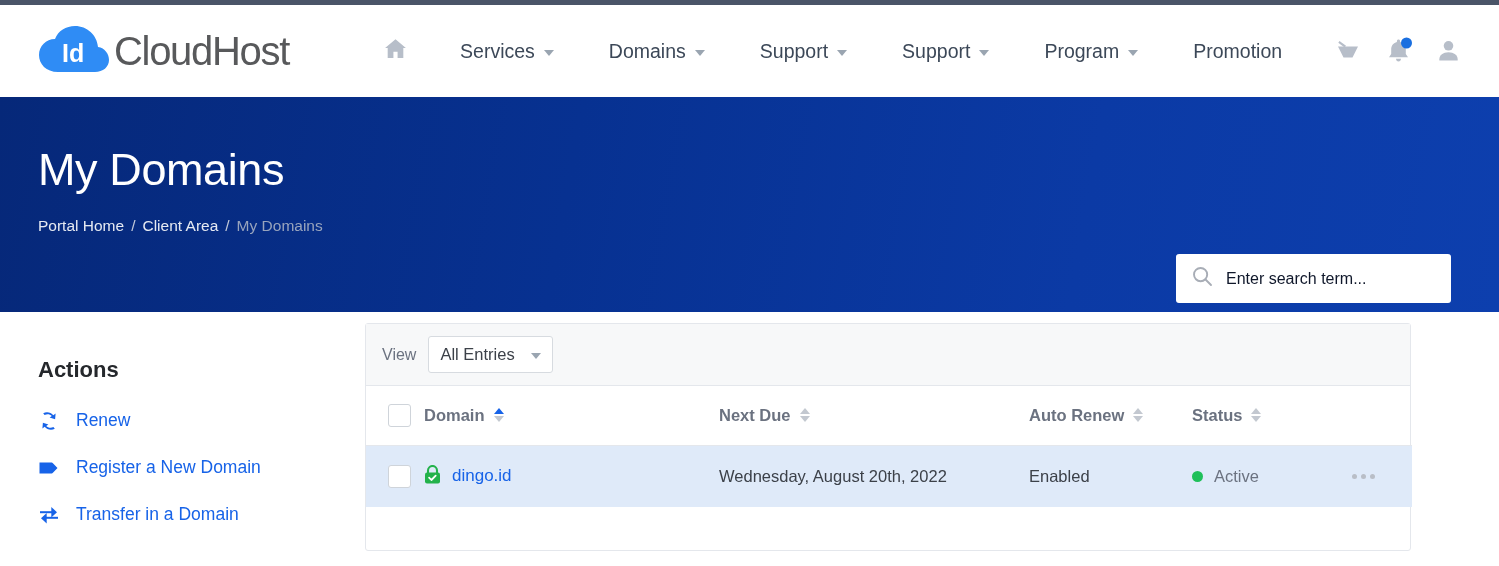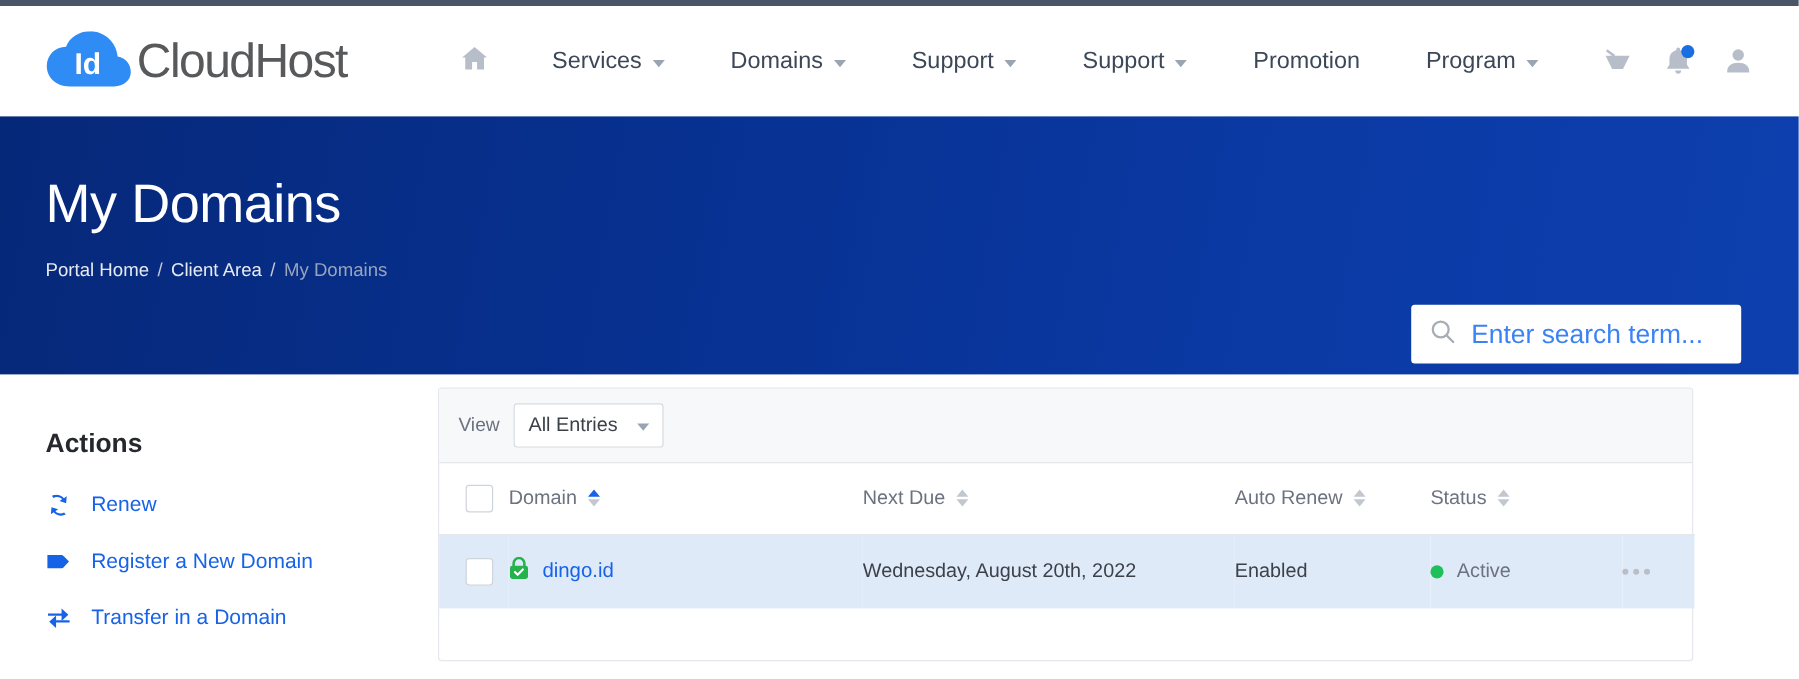--- a/index.html
+++ b/index.html
@@ -64,21 +64,21 @@
   }
   .bc-link { color: #e6eaf2; cursor: pointer; }
   .bc-sep { color: #c3cada; }
   .bc-current { color: #98a4bd; }
 
   .search-box {
     position: absolute; right: 48px; top: 157px;
     width: 275px; height: 49px; background: #ffffff; border-radius: 3px;
     display: flex; align-items: center; padding: 0 16px; gap: 13px;
   }
-  .search-placeholder { font-size: 22px; color: #3b82f6; }
+  .search-placeholder { font-size: 16px; color: #0f172a; }
 
   
   .content { display: flex; padding-top: 0; }
 
   .sidebar { width: 365px; padding-left: 38px; padding-top: 45px; }
   .sidebar-title {
     font-size: 22px; color: #25282c; font-weight: 700; margin-bottom: 27px;
   }
   .action-item {
     display: flex; align-items: center; gap: 16px;
@@ -99,21 +99,21 @@
   .view-label { font-size: 16px; color: #6b7280; }
   .view-select {
     height: 37px; min-width: 107px; background: #fff; border: 1px solid #d7dbe0;
     border-radius: 3px; display: flex; align-items: center; justify-content: space-between;
     padding: 0 11px; gap: 16px; cursor: pointer;
   }
   .view-select-text { font-size: 16.5px; color: #3c4149; }
 
   .tbl { width: 100%; border-collapse: collapse; table-layout: fixed; }
   .tbl th {
-    height: 59px; font-weight: 400; font-size: 16.5px; color: #6b7280;
+    height: 59px; font-weight: 700; font-size: 16.5px; color: #6b7280;
     text-align: center; border-bottom: 1px solid #e4e7ec; vertical-align: middle;
   }
   .tbl td {
     height: 62px; font-size: 16.5px; color: #3c4149; vertical-align: middle;
   }
   .col-cb   { width: 58px; padding-left: 22px; }
   .col-dom  { width: 295px; }
   .col-due  { width: 310px; }
   .col-auto { width: 163px; }
   .col-stat { width: 160px; }
@@ -192,26 +192,26 @@
       <span>Support</span>
       <span class="caret"></span>
     </div>
 
     <div class="nav-item">
       <span>Support</span>
       <span class="caret"></span>
     </div>
 
     <div class="nav-item">
+      <span>Program</span>
+      <span class="caret"></span>
+    </div>
+
+    <div class="nav-item">
       <span>Promotion</span>
-    </div>
-
-    <div class="nav-item">
-      <span>Program</span>
-      <span class="caret"></span>
     </div>
 
   </nav>
 
   <div class="header-right">
 
     <div class="hicon">
       <svg width="26" height="24" viewBox="0 0 26 24" fill="#b7bec9">
         <path d="M3 7 L23 7 L17.5 18 L8.5 18 Z"></path>
         <path d="M4.5 1.5 L11 6.3 L9.6 7.9 L3.3 3.2 Z"></path>

